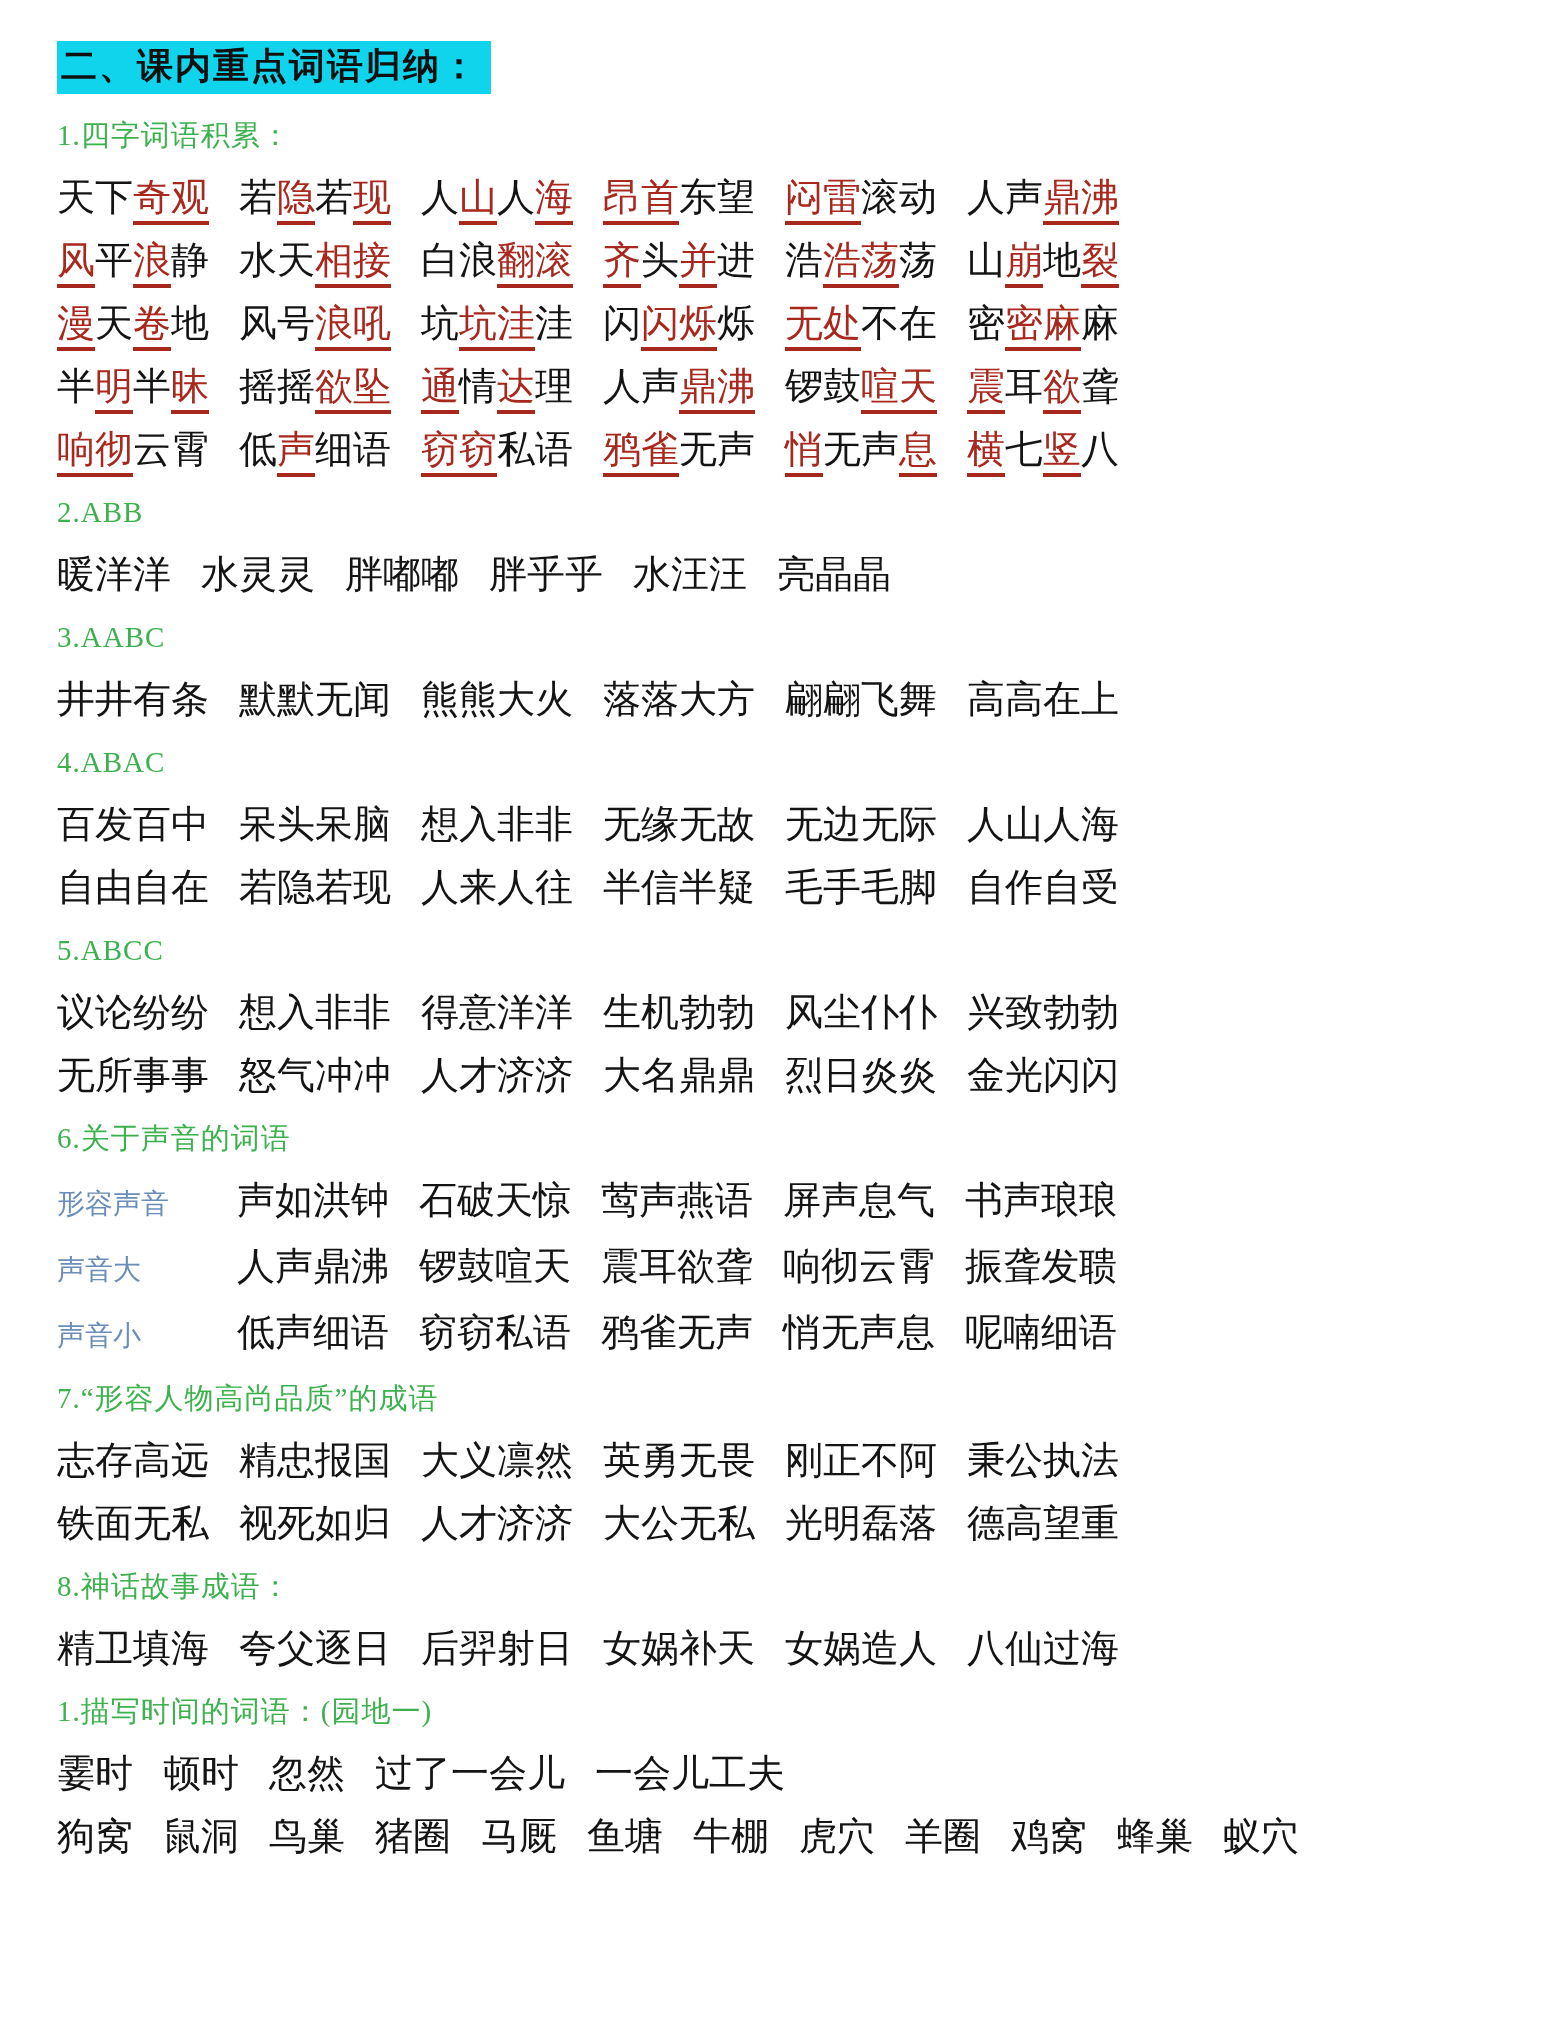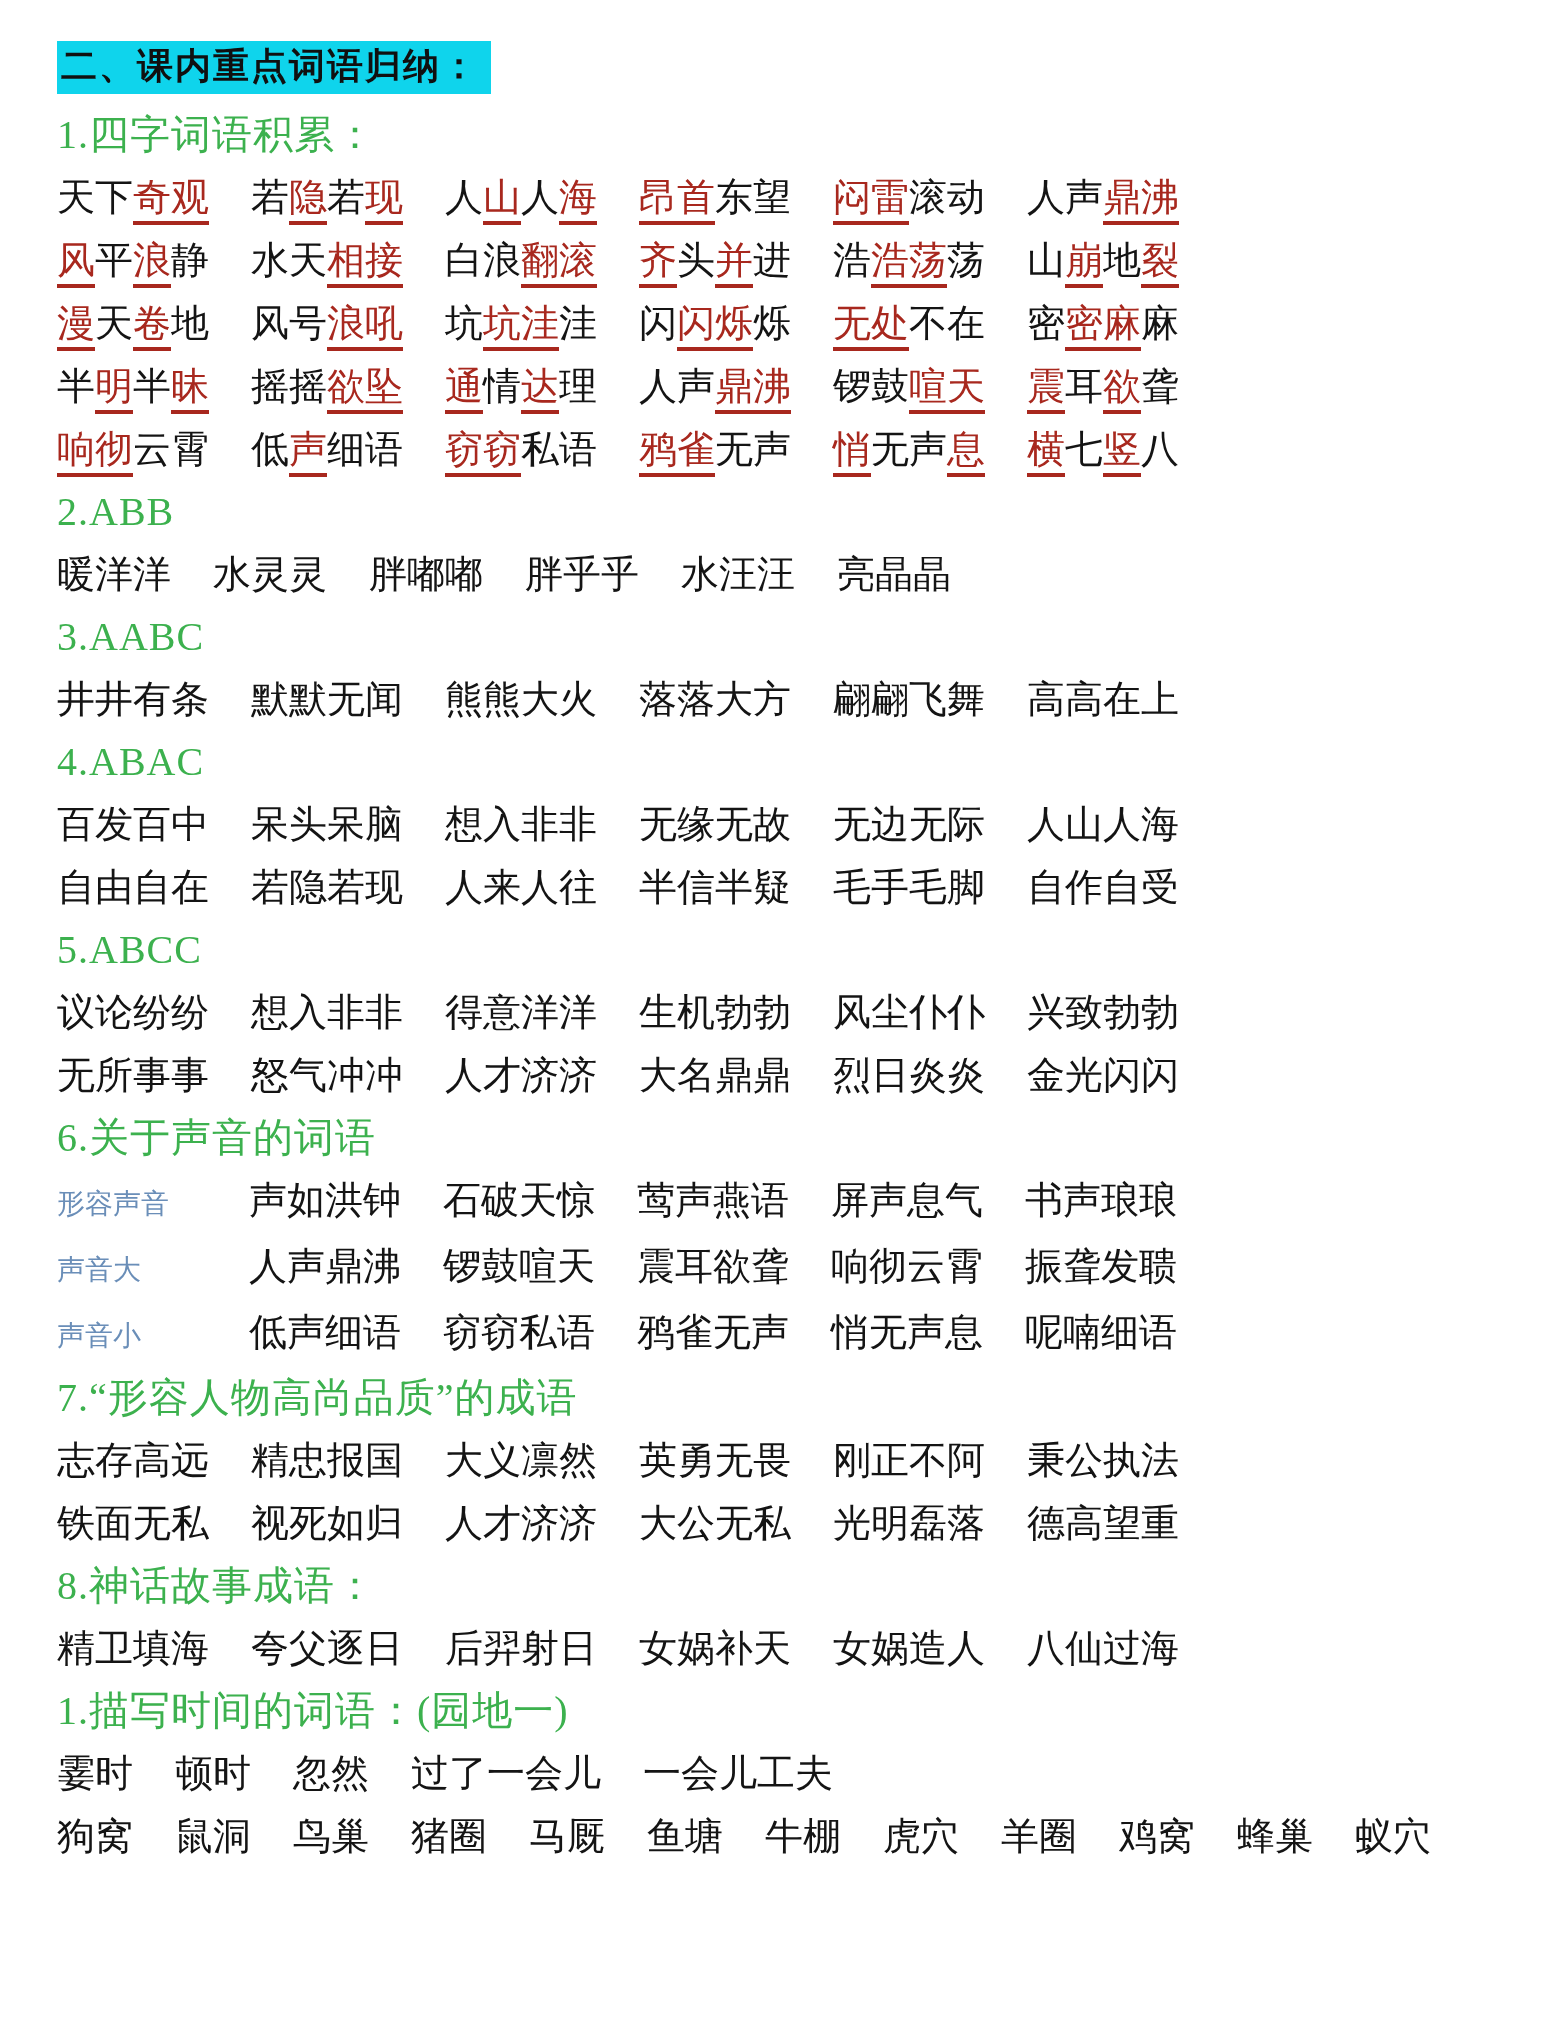--- a/index.html
+++ b/index.html
@@ -20,28 +20,28 @@
     background:var(--hl,#0fd4ec);
     font-size:36px; font-weight:bold;
     line-height:1.3;
     padding:2px 12px 4px 4px;
     letter-spacing:2px;
     color:#101010;
   }
   .section { margin:0; }
   .section-heading {
     color:var(--green,#3cb14e);
-    font-size:40px;
+    font-size:29px;
     line-height:62px;
     letter-spacing:1px;
     white-space:nowrap;
   }
   .word-row {
     display:flex; flex-wrap:nowrap; align-items:baseline;
-    column-gap:42px;
+    column-gap:30px;
     font-size:38px;
     line-height:63px;
     white-space:nowrap;
   }
   .word { white-space:nowrap; }
   .seg { display:inline-block; line-height:1.18; }
   .seg.u {
     color:var(--red,#a8281e);
     border-bottom:4px solid var(--red,#a8281e);
     padding-bottom:1px;

